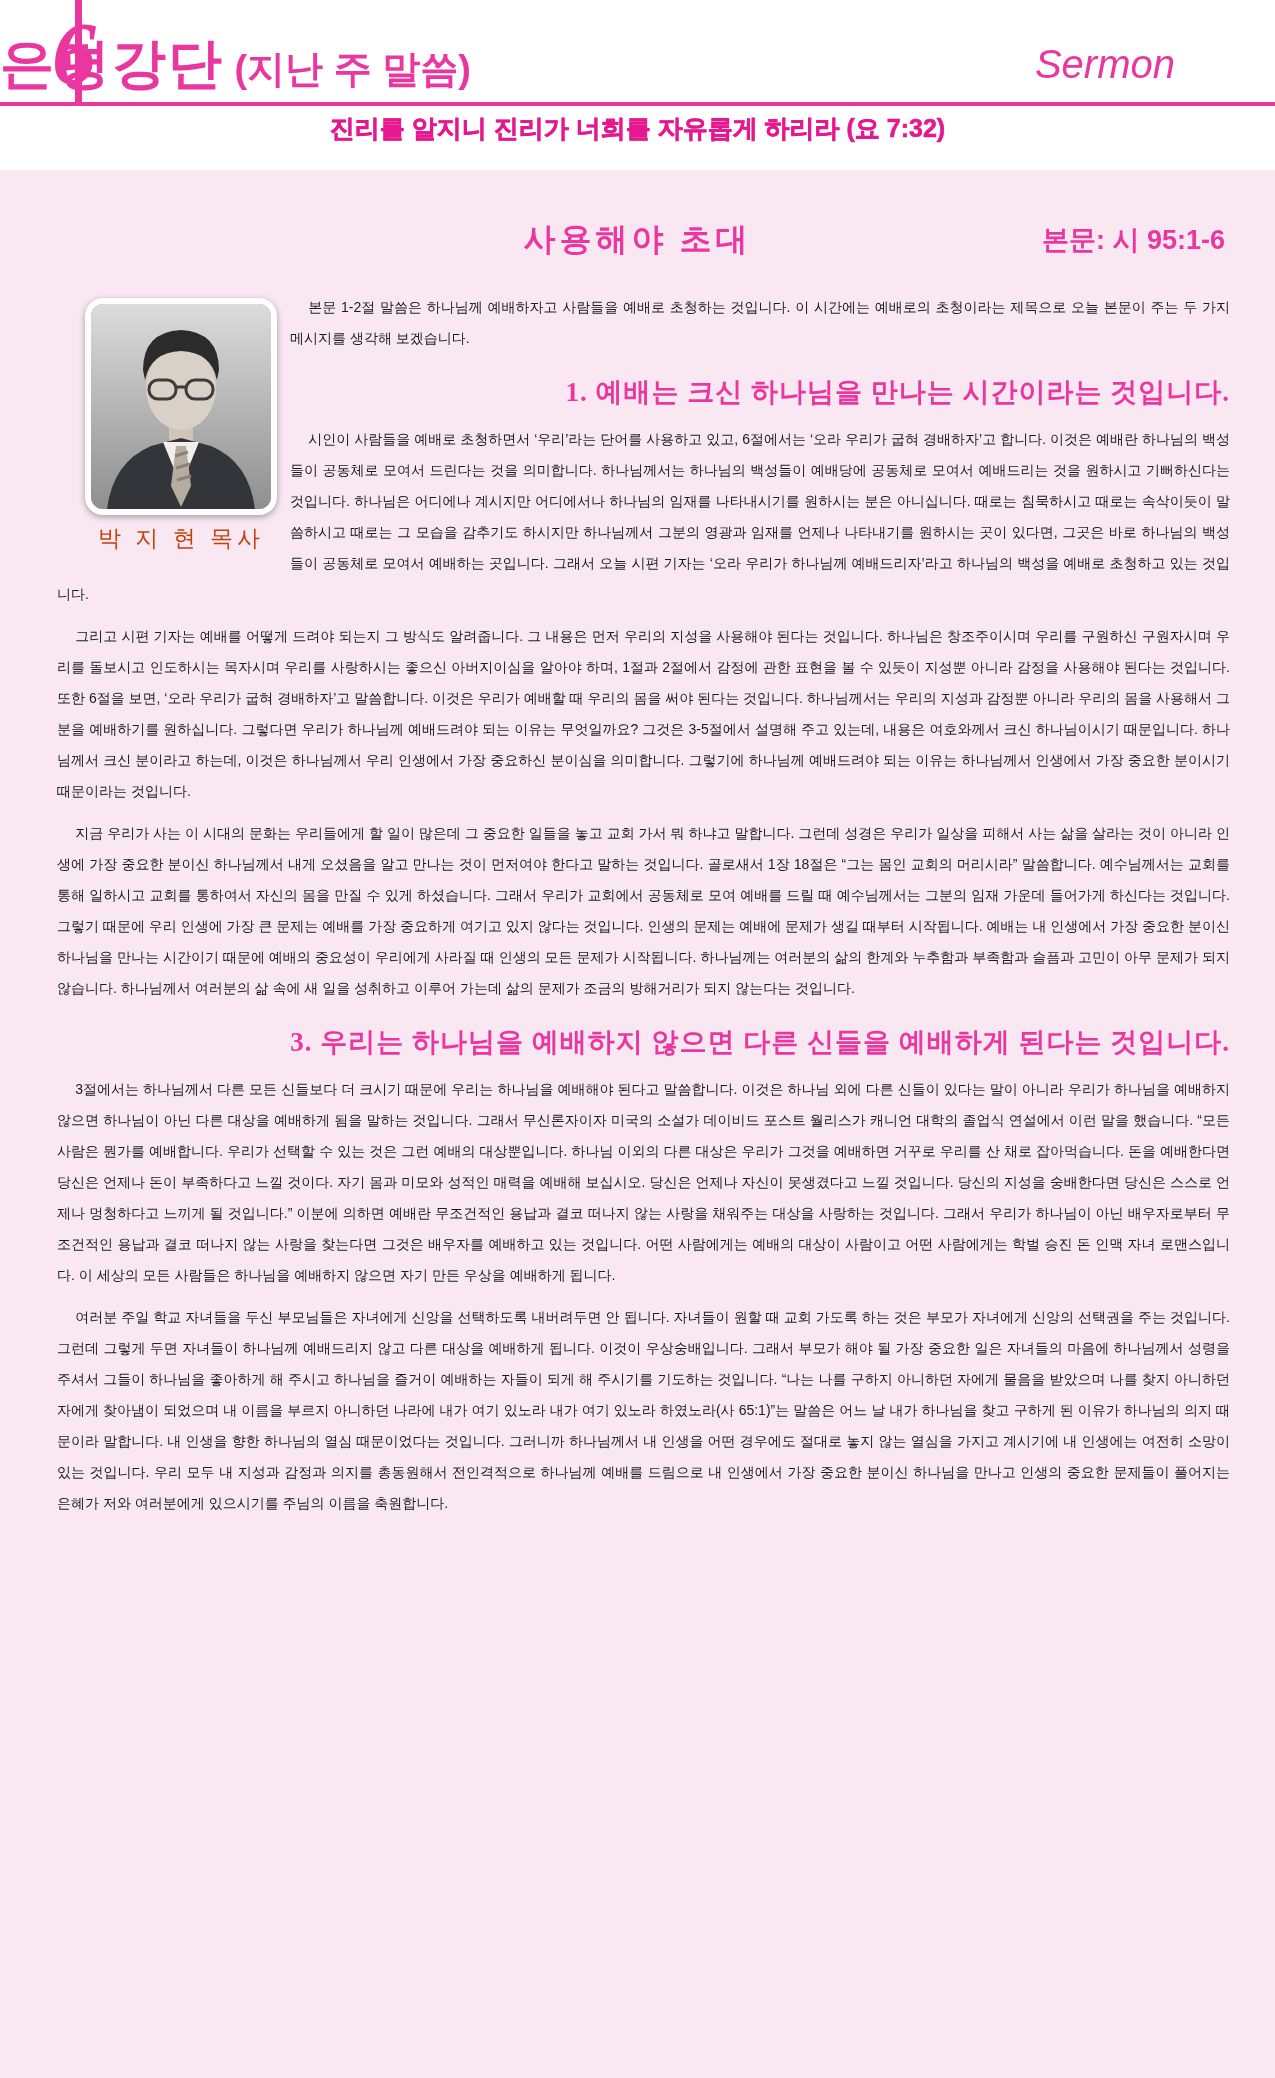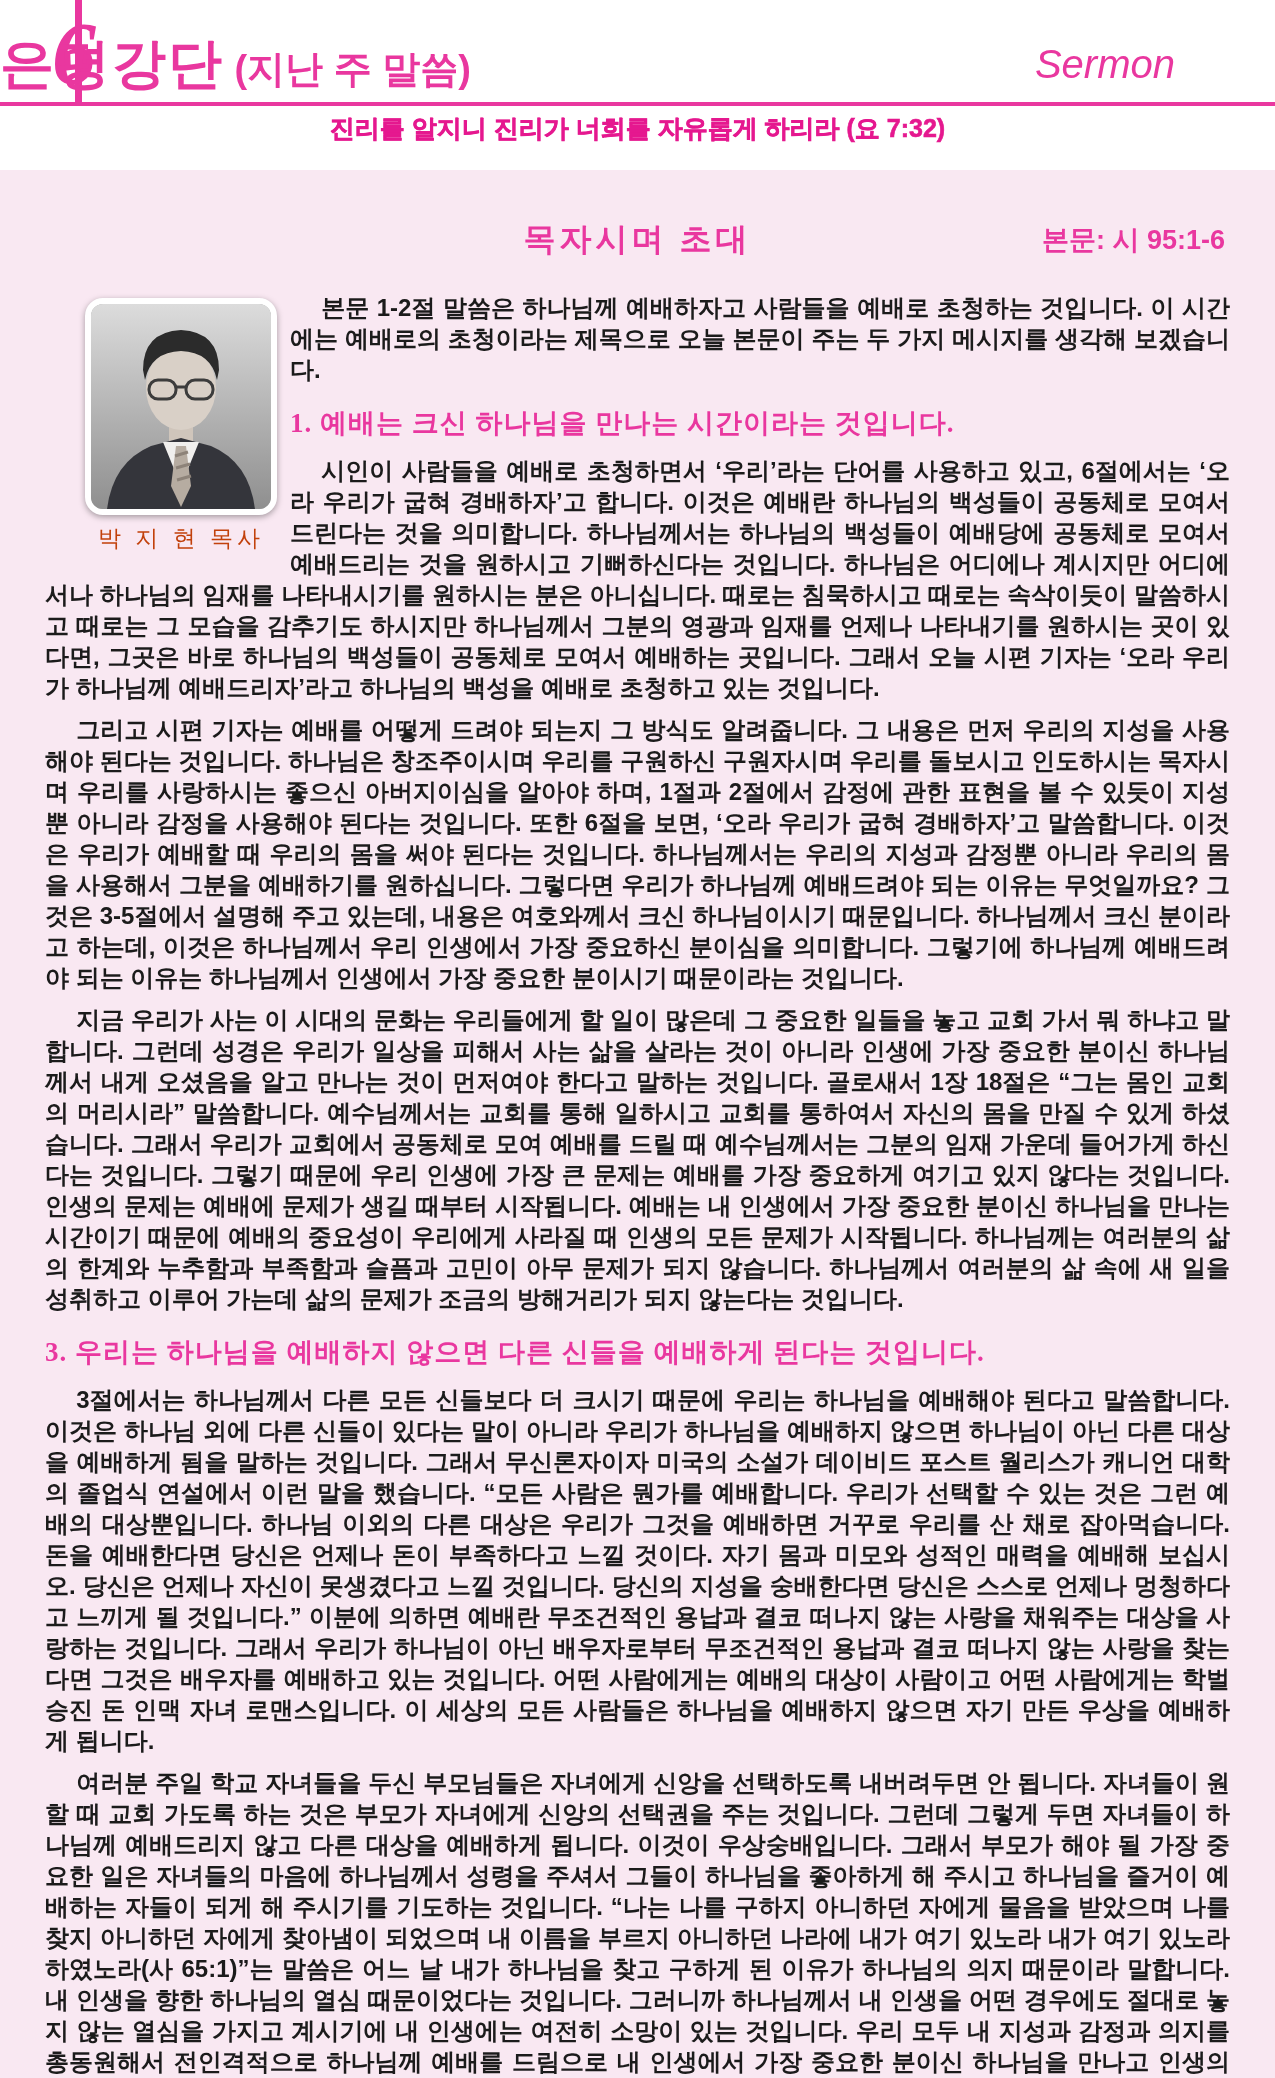--- a/index.html
+++ b/index.html
@@ -52,29 +52,29 @@
     font-size:32px;font-weight:bold;color:var(--accent);
     letter-spacing:4px;
   }
   .scripture{
     position:absolute;right:5px;top:4px;
     font-size:27px;font-weight:bold;color:var(--accent);
   }
 
   .body-text{color:#1b1b1b;}
   .body-text p{
-    margin:0 0 11px 0;
-    font-size:24px;line-height:31px;
-    font-weight:bold;text-align:justify;
+    margin:0 0 11px 12px;
+    font-size:14px;line-height:31px;
+    font-weight:normal;text-align:justify;
     text-indent:1.3em;
   }
   .sec-heading{
     font-family:"Liberation Serif","DejaVu Serif",serif;
     font-size:27px;font-weight:bold;color:var(--accent);
-    margin:20px 0 14px 0;letter-spacing:1px;
+    margin:20px 0 14px 0;letter-spacing:1px;text-align:right;
   }
 
   
   .pastor-fig{
     float:left;width:245px;margin:6px 0 6px 0;padding:0;
   }
   .photo{
     width:180px;height:205px;margin-left:40px;
     border:6px solid #ffffff;border-radius:18px;
     box-shadow:0 2px 6px rgba(0,0,0,.35);
@@ -100,21 +100,21 @@
       <span class="title-suffix">(지난 주 말씀)</span>
     </div>
     <div class="sermon-script">Sermon</div>
     <div class="hrule"></div>
     <div class="subtitle">진리를 알지니 진리가 너희를 자유롭게 하리라 (요 7:32)</div>
   </header>
 
   <main class="panel">
 
     <div class="title-row">
-      <h2 class="sermon-title">목자시며 초대</h2>
+      <h2 class="sermon-title">사용해야 초대</h2>
       <div class="scripture">본문: 시 95:1-6</div>
     </div>
 
     <article class="body-text">
 
       <figure class="pastor-fig">
         <div class="photo">
           <svg viewBox="0 0 180 205" width="180" height="205">
             <defs>
               <linearGradient id="bgGrad" x1="0" y1="0" x2="0" y2="1">

